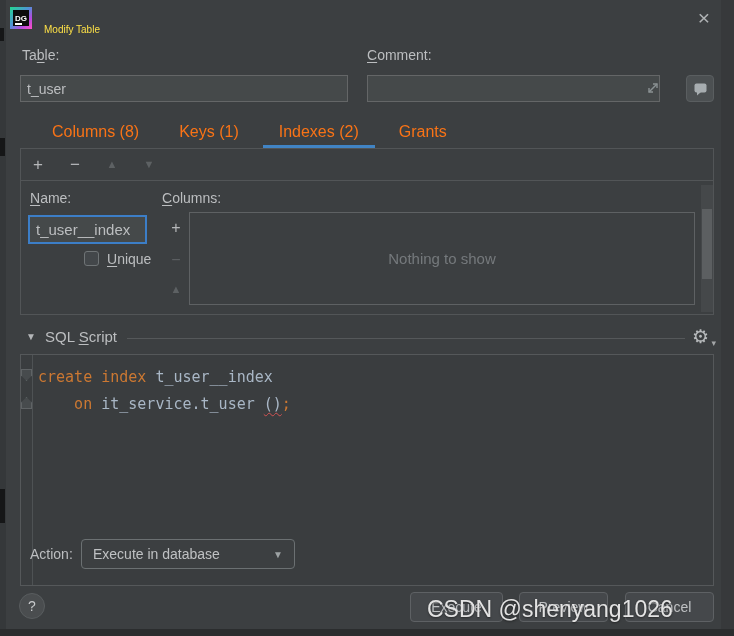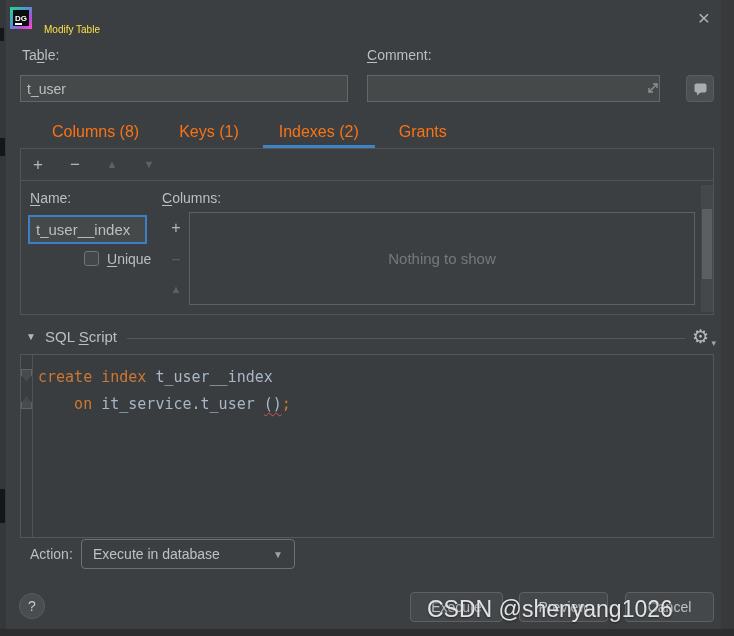--- a/index.html
+++ b/index.html
@@ -55,21 +55,21 @@
   .sb-thumb{position:absolute;left:1px;top:24px;width:10px;height:70px;background:#5c5f61;}
 
   
   .sql-collapse{left:26px;top:331px;font-size:10px;color:#b4b6b8;}
   .sql-title{left:45px;top:328px;font-size:15px;}
   .sql-rule{left:127px;top:338px;width:558px;height:1px;background:#55585a;}
   .gear-btn{left:690px;top:325px;width:26px;height:24px;color:#b7babc;}
   .gear-g{position:absolute;left:2px;top:0;font-size:19px;line-height:24px;}
   .gear-caret{position:absolute;right:0;bottom:1px;font-size:9px;color:#a3a6a8;}
 
-  .editor{left:20px;top:354px;width:694px;height:184px;border:1px solid #55585a;
+  .editor{left:20px;top:354px;width:694px;height:232px;border:1px solid #55585a;
     background:#3a3d3f;box-sizing:border-box;}
   .gutter-line{position:absolute;left:11px;top:0;bottom:0;width:1px;background:#4e5254;}
   .fold{position:absolute;width:11px;height:12px;background:#474b4d;border:1px solid #5f6365;box-sizing:border-box;}
   .fold.down{left:0;top:14px;clip-path:polygon(0 0,100% 0,100% 55%,50% 100%,0 55%);}
   .fold.up{left:0;top:42px;clip-path:polygon(50% 0,100% 45%,100% 100%,0 100%,0 45%);}
   .code{position:absolute;left:17px;top:9px;font-family:"DejaVu Sans Mono",monospace;
     font-size:15px;line-height:27px;white-space:pre;}
   .kw{color:#cc7832;}
   .id{color:#a9b7c6;}
   .err{color:#a9b7c6;text-decoration:underline wavy #d25252;text-decoration-thickness:1px;text-underline-offset:3px;}

